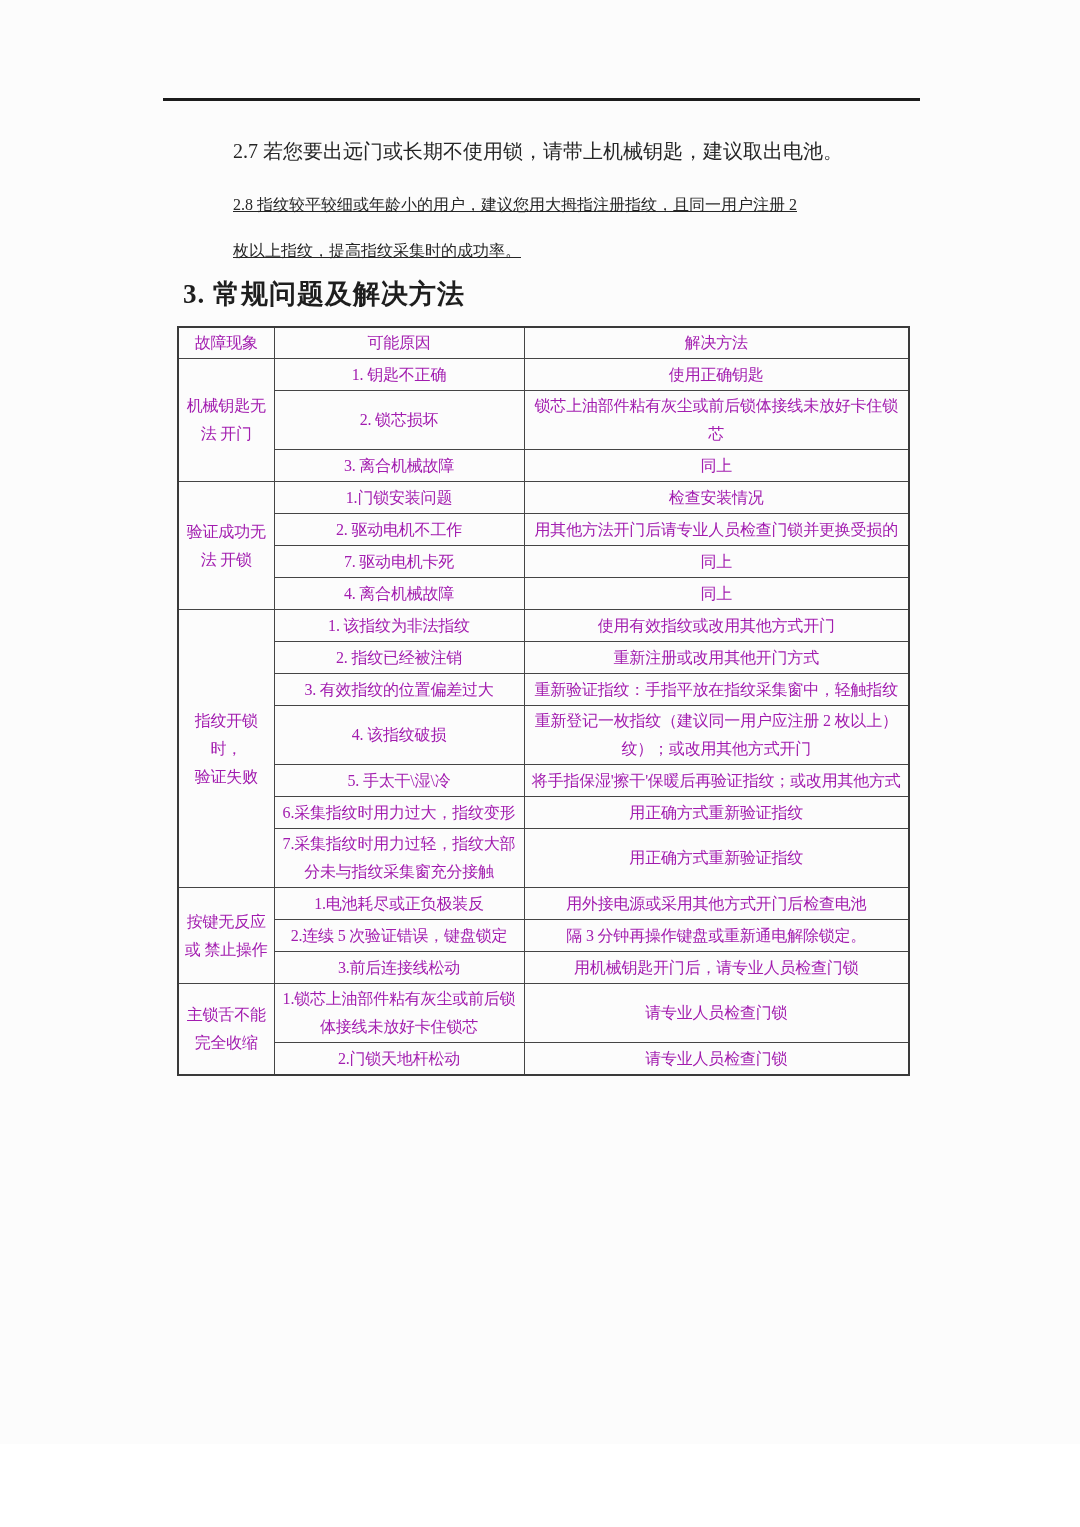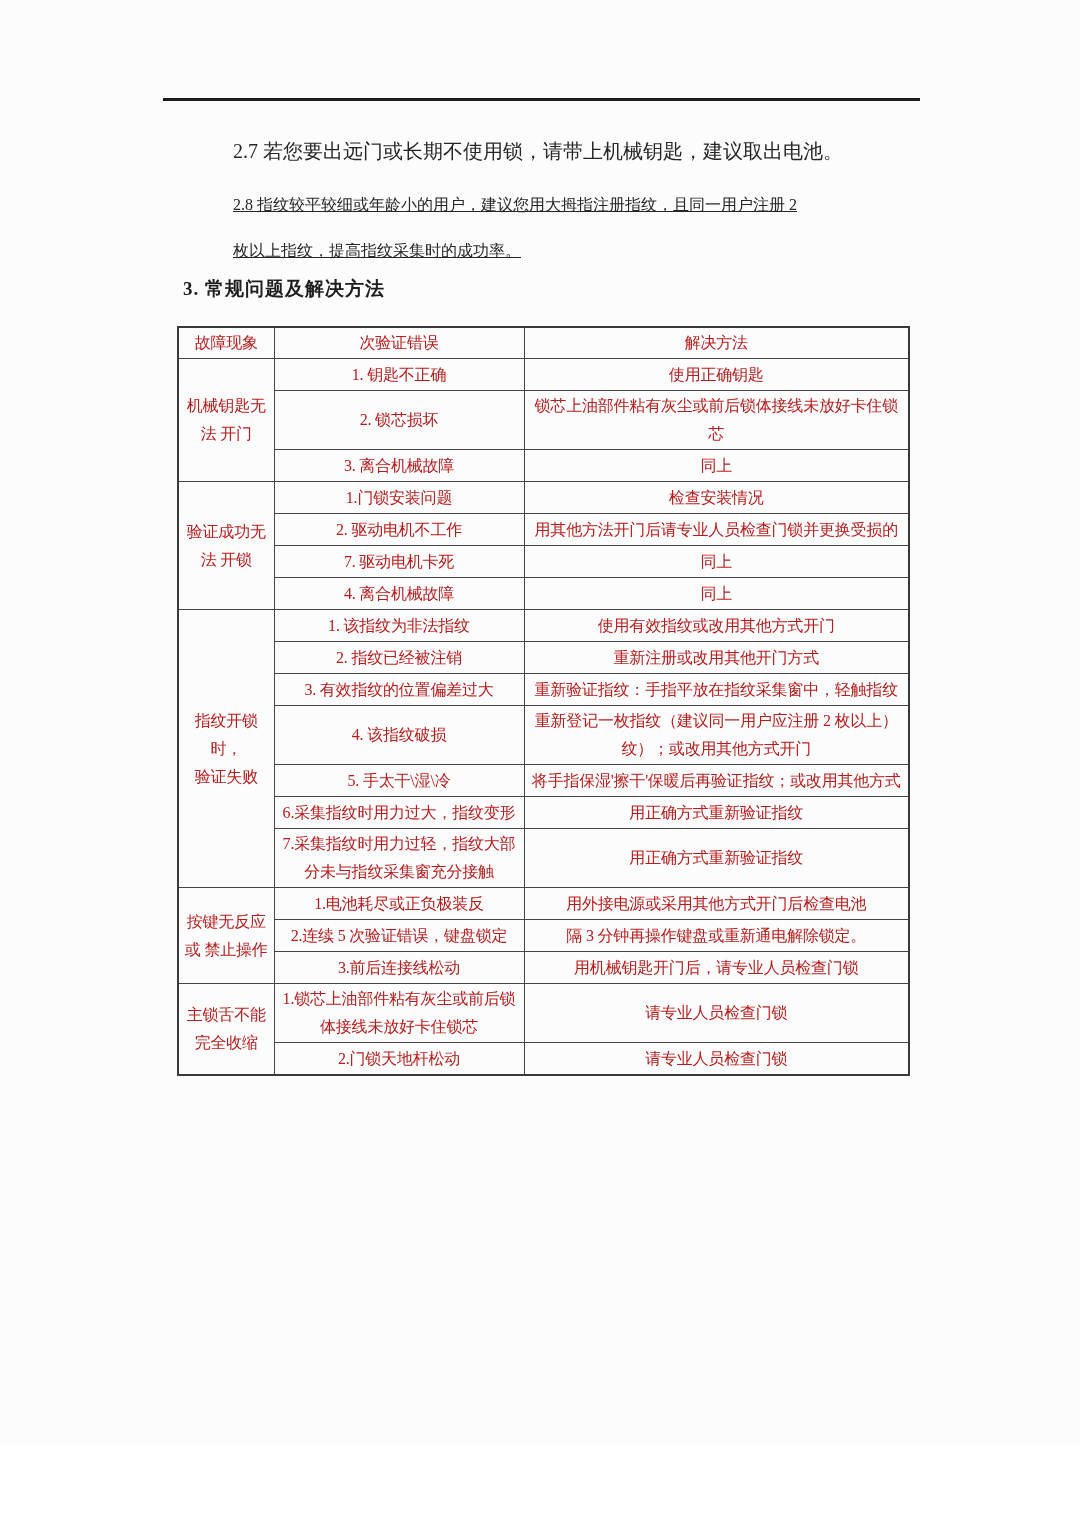--- a/index.html
+++ b/index.html
@@ -35,33 +35,33 @@
     left: 233px; top: 182px;
     width: 720px;
     font-size: 16px;
     line-height: 46px;
     white-space: pre-line;
     text-decoration: underline;
   }
   .section-heading {
     position: absolute;
     left: 183px; top: 276px;
-    font-size: 19px;
+    font-size: 27px;
     font-weight: bold;
     letter-spacing: 1px;
     color: #1e1e1e;
   }
   table.trouble {
     position: absolute;
     left: 177px; top: 326px;
     width: 731px;
     border-collapse: collapse;
     table-layout: fixed;
     font-size: 16px;
-    color: #b91c1c;
+    color: #a21caf;
     letter-spacing: -0.2px;
   }
   table.trouble col.c1 { width: 96px; }
   table.trouble col.c2 { width: 250px; }
   table.trouble col.c3 { width: 385px; }
   table.trouble th, table.trouble td {
     border: 1px solid #454545;
     padding: 1px 4px;
     line-height: 28px;
     height: 29px;
@@ -113,21 +113,21 @@
 
   <table class="trouble">
     <colgroup>
       <col class="c1">
         <col class="c2">
         <col class="c3">
     </colgroup>
     <thead>
       <tr>
         <th>故障现象</th>
-        <th>次验证错误</th>
+        <th>可能原因</th>
         <th>解决方法</th>
       </tr>
     </thead>
     <tbody>
 
     <tr>
           <td class="symptom" rowspan="3">机械钥匙无
 法 开门</td>
           <td class="cause">1. 钥匙不正确</td>
           <td class="solution">使用正确钥匙</td>

